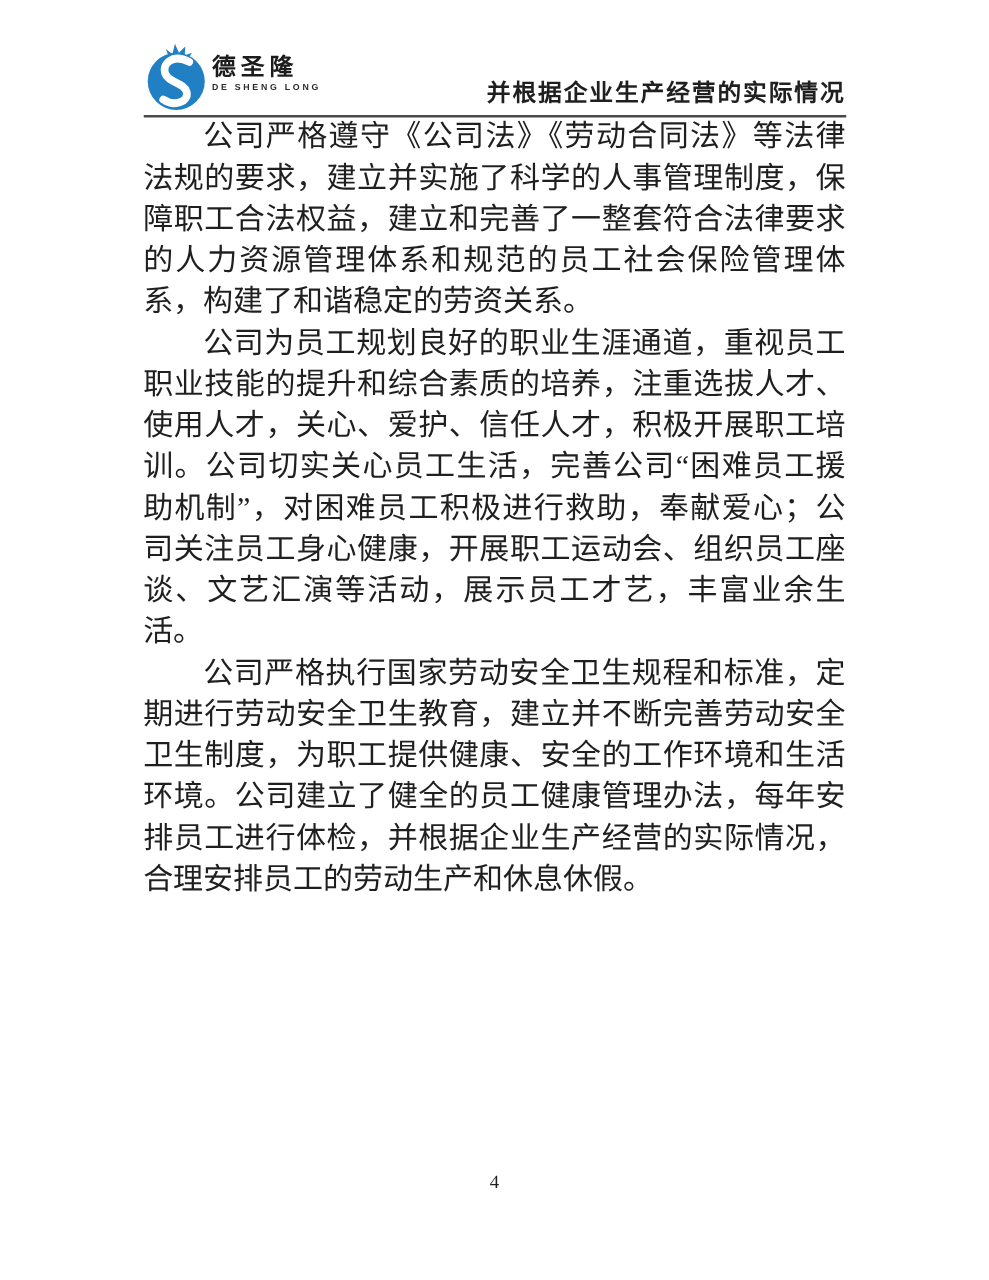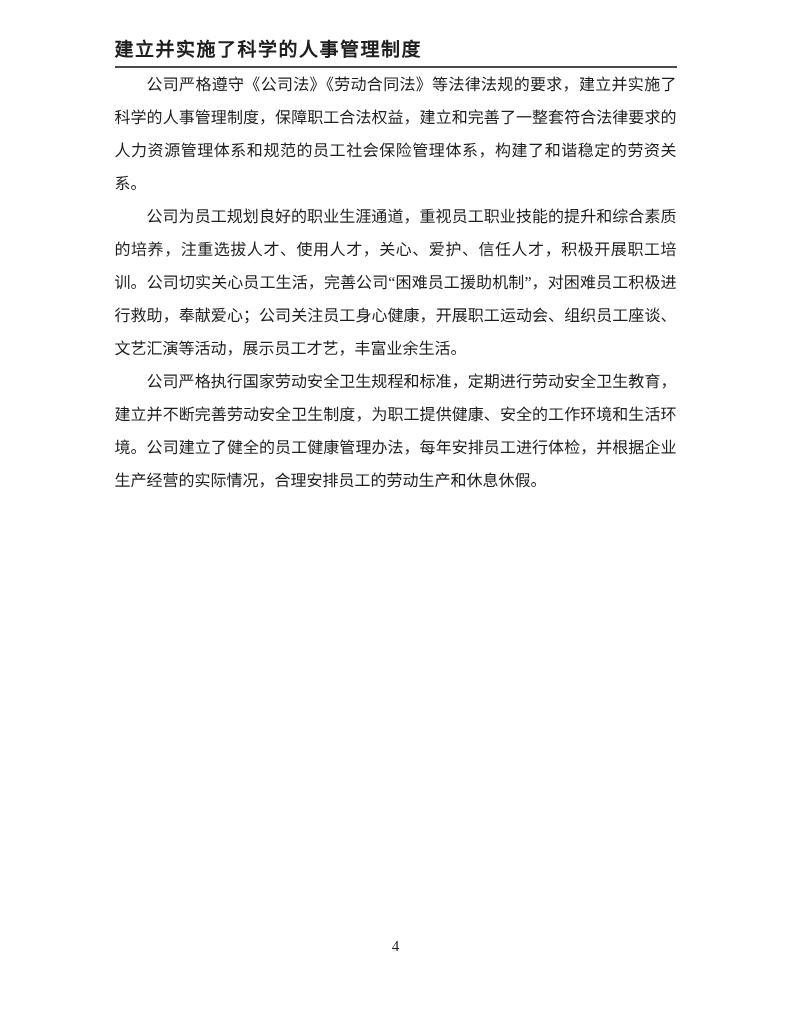--- a/index.html
+++ b/index.html
@@ -75,42 +75,58 @@
     font-size: 24px;
     font-weight: bold;
     letter-spacing: 1px;
   }
   .body-text {
     width: 562px;
     margin: 0 auto;
   }
   .para {
     margin: 0;
-    font-size: 16px;
+    font-size: 24px;
     line-height: 33px;
     text-align: justify;
     text-indent: 2em;
   }
   .page-number {
     position: absolute;
     left: 0;
     right: 0;
     top: 938px;
     text-align: center;
     font-size: 15px;
     color: #1f1f1f;
   }
 </style>
 </head>
 <body>
 
 <div class="page">
 
   <div class="header">
-    <div class="company-name">建立并实施了科学的人事管理制度</div>
+    <div class="logo">
+      <svg viewBox="0 0 100 108" xmlns="http://www.w3.org/2000/svg" aria-hidden="true">
+
+        <circle cx="50" cy="60" r="44" fill="#2180c4"></circle>
+
+        <path d="M40,26 L34,10 L44,18 L48,2 L54,16 L64,6 L63,20 L74,16 L66,30 Z" fill="#2180c4"></path>
+
+        <path d="M70,30 C44,16 26,34 34,50 C41,63 62,62 66,76 C70,91 48,100 30,88" fill="none" stroke="#ffffff" stroke-width="12" stroke-linecap="round"></path>
+
+        <path d="M58,24 C52,18 44,20 42,26 C48,30 56,30 58,24 Z" fill="#ffffff"></path>
+      </svg>
+      <div class="logo-text">
+        <div class="logo-cn">德圣隆</div>
+        <div class="logo-en">DE SHENG LONG</div>
+      </div>
+    </div>
+    <div class="company-name">并根据企业生产经营的实际情况</div>
   </div>
 
 
   <div class="body-text">
     <p class="para">公司严格遵守《公司法》《劳动合同法》等法律法规的要求，建立并实施了科学的人事管理制度，保障职工合法权益，建立和完善了一整套符合法律要求的人力资源管理体系和规范的员工社会保险管理体系，构建了和谐稳定的劳资关系。</p>
     <p class="para">公司为员工规划良好的职业生涯通道，重视员工职业技能的提升和综合素质的培养，注重选拔人才、使用人才，关心、爱护、信任人才，积极开展职工培训。公司切实关心员工生活，完善公司“困难员工援助机制”，对困难员工积极进行救助，奉献爱心；公司关注员工身心健康，开展职工运动会、组织员工座谈、文艺汇演等活动，展示员工才艺，丰富业余生活。</p>
     <p class="para">公司严格执行国家劳动安全卫生规程和标准，定期进行劳动安全卫生教育，建立并不断完善劳动安全卫生制度，为职工提供健康、安全的工作环境和生活环境。公司建立了健全的员工健康管理办法，每年安排员工进行体检，并根据企业生产经营的实际情况，合理安排员工的劳动生产和休息休假。</p>
   </div>
 
   <div class="page-number">4</div>

